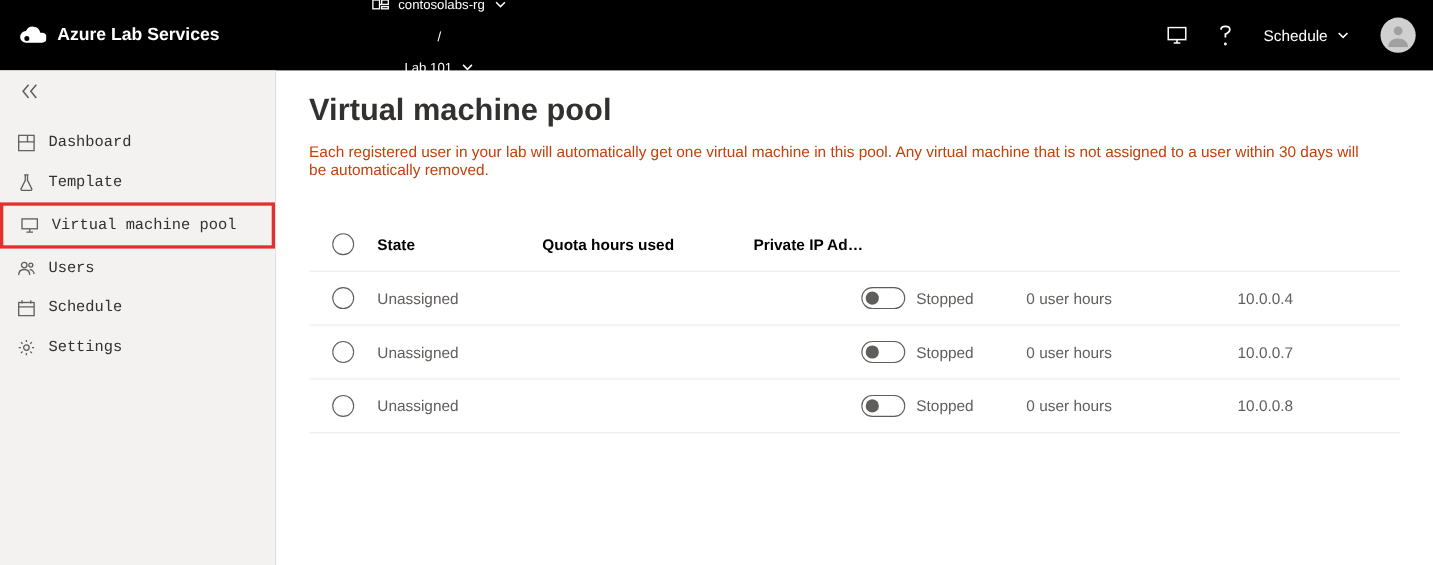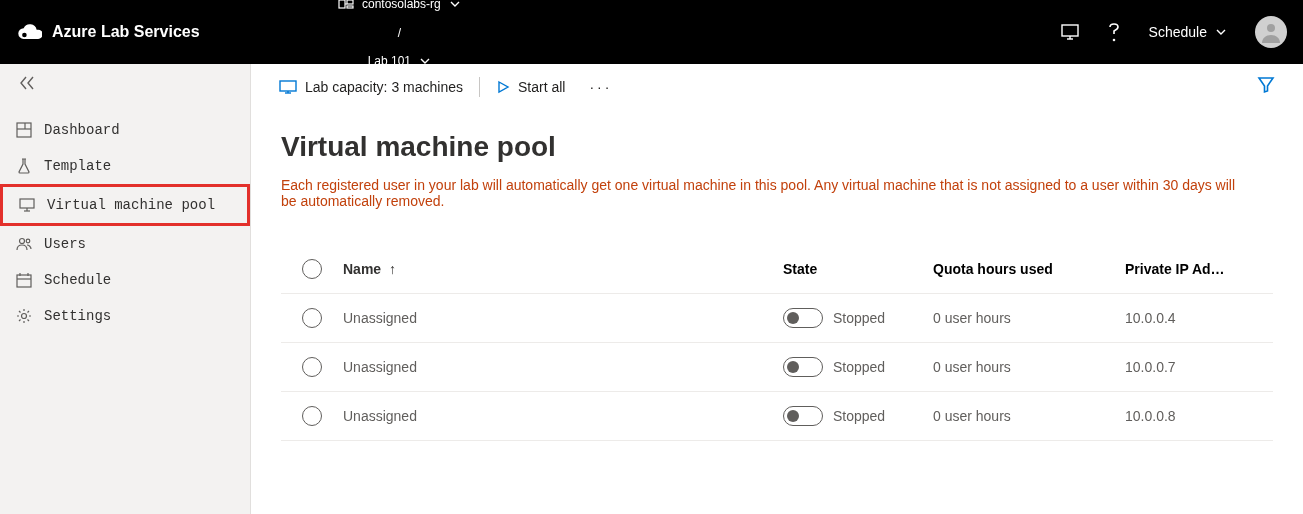--- a/index.html
+++ b/index.html
@@ -308,57 +308,30 @@
     <div class="nav-item">
       <svg width="16" height="16" viewBox="0 0 16 16" fill="none" stroke="#605e5c" stroke-width="1.2">
           <circle cx="8" cy="8" r="2.5"></circle>
           <path d="M8 1v2M8 13v2M1 8h2M13 8h2M3 3l1.5 1.5M11.5 11.5L13 13M3 13l1.5-1.5M11.5 4.5L13 3"></path>
         </svg>
       <span>Settings</span>
     </div>
   </div>
 
   <div class="main">
-    <div class="toolbar">
-      <div class="tool-item">
-        <svg width="18" height="14" viewBox="0 0 18 14" fill="none" stroke="#0078d4" stroke-width="1.4" class="icon-blue">
-            <rect x="1" y="1" width="16" height="10"></rect>
-            <line x1="6" y1="13" x2="12" y2="13"></line>
-            <line x1="9" y1="11" x2="9" y2="13"></line>
-          </svg>
-        <span>Lab capacity: 3 machines</span>
-      </div>
-      <span class="tool-sep"></span>
-      <div class="tool-item">
-        <svg width="14" height="14" viewBox="0 0 14 14" fill="none" stroke="#0078d4" stroke-width="1.4" class="icon-blue">
-            <path d="M3 2l9 5-9 5z"></path>
-          </svg>
-        <span>Start all</span>
-      </div>
-      <span class="tool-more">···</span>
-      <span class="filter-icon">
-        <svg width="18" height="18" viewBox="0 0 18 18" fill="none" stroke="#0078d4" stroke-width="1.6">
-            <path d="M2 2h14l-5.5 8v5l-3 1v-6z"></path>
-          </svg>
-      </span>
-    </div>
 
     <div class="page">
       <h1 class="page-title">Virtual machine pool</h1>
       <p class="page-desc">Each registered user in your lab will automatically get one virtual machine in this pool. Any virtual machine that is not assigned to a user within 30 days will be automatically removed.</p>
 
       <div class="table-wrap">
         <div class="table-head">
           <div class="col-check">
               <div class="check-circle"></div>
             </div>
-          <div class="col-name">
-            <span>Name</span>
-            <span class="sort-arrow">↑</span>
-          </div>
           <div class="col-state">
               <span>State</span>
             </div>
           <div class="col-quota"><span>Quota hours used</span></div>
           <div class="col-ip"><span>Private IP Ad…</span></div>
         </div>
 
         <div class="table-row">
           <div class="col-check">
               <div class="check-circle"></div>

